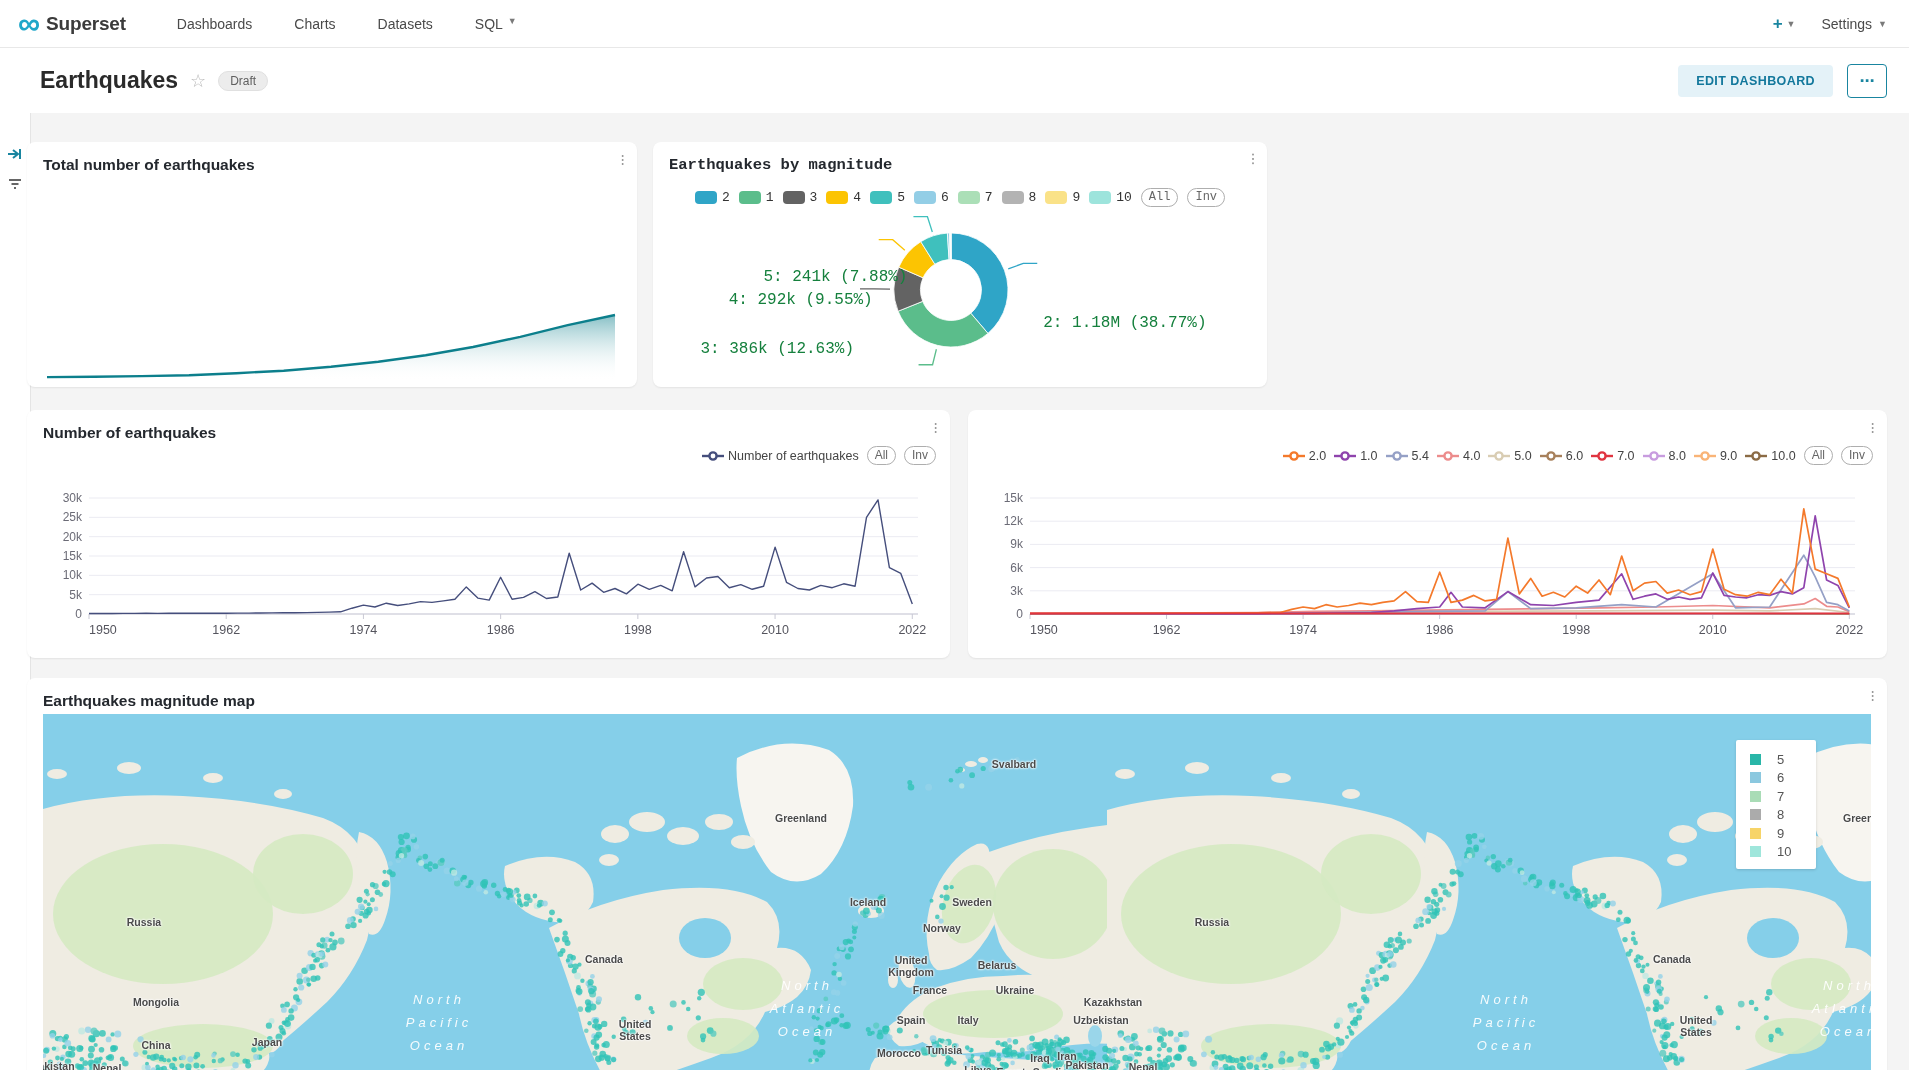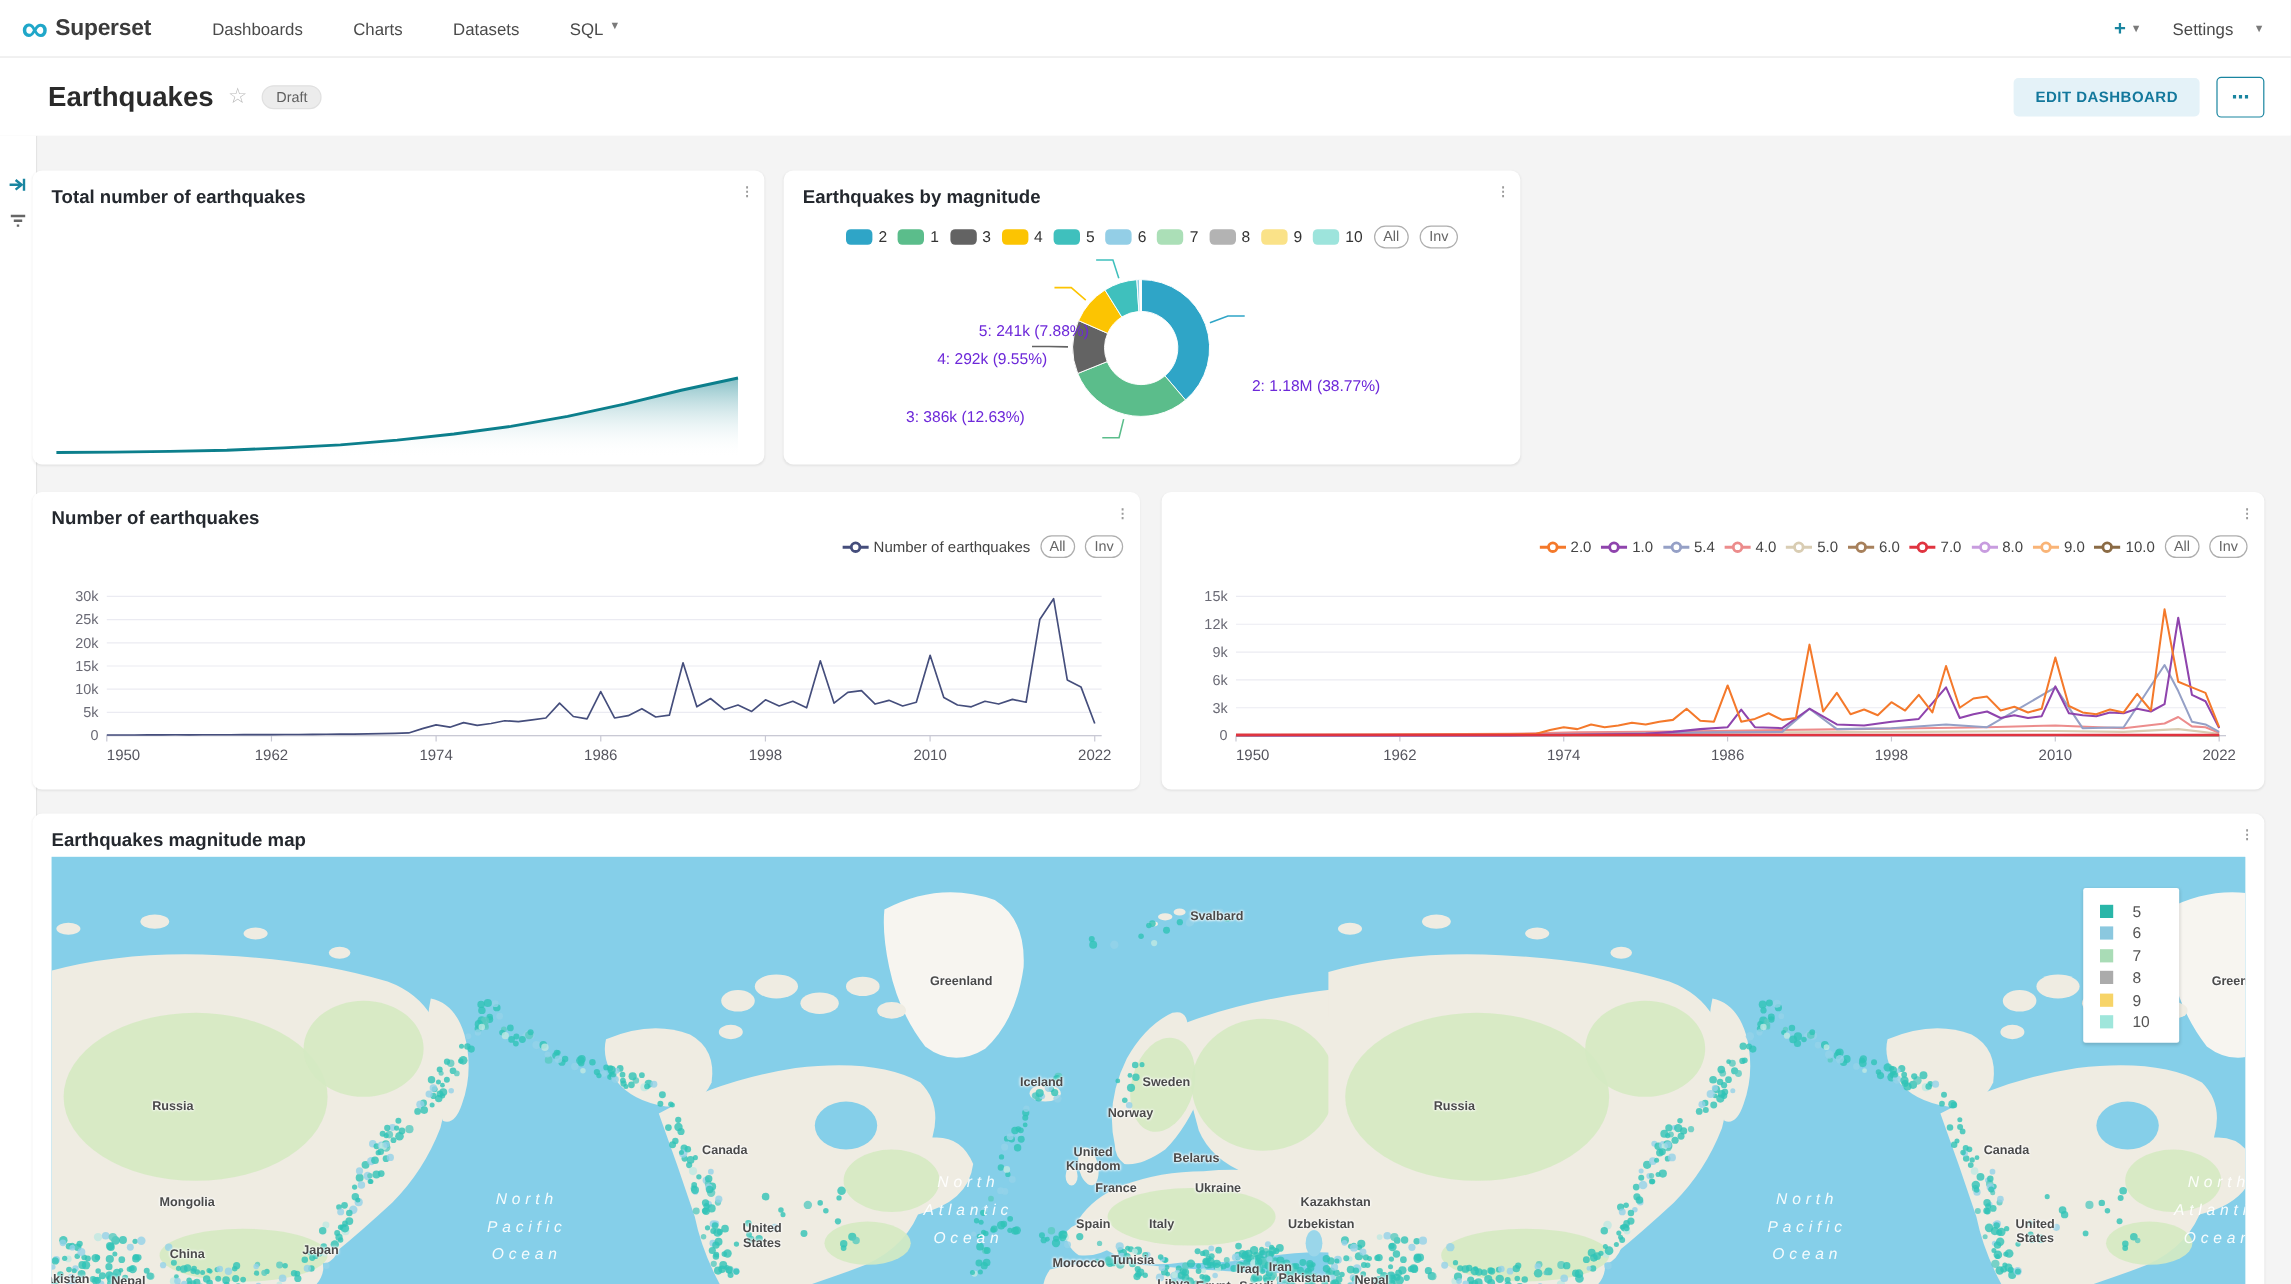--- a/index.html
+++ b/index.html
@@ -9,21 +9,21 @@
   .nav{position:absolute;left:0;top:0;width:1909px;height:47px;background:#fff;
        border-bottom:1px solid #E8E8E8;display:flex;align-items:center;z-index:30;}
   .brand{display:flex;align-items:center;margin-left:18px;cursor:pointer;}
   .brand .infinity{font-size:31px;line-height:28px;font-weight:bold;color:#20A7C9;margin-right:6px;}
   .brand .brand-text{font-size:19px;font-weight:bold;color:#3B3B3B;letter-spacing:-0.2px;}
   .nav-items{display:flex;margin-left:30px;gap:0;}
   .nav-item{font-size:14px;color:#4A4A4A;padding:0 21px;cursor:pointer;display:flex;align-items:flex-start;gap:5px;}
   .caret{font-size:9px;color:#7a7a7a;}
   .nav-right{margin-left:auto;display:flex;align-items:center;gap:26px;margin-right:22px;}
   .plus-btn{color:#1985A0;font-size:17px;font-weight:bold;display:flex;align-items:center;gap:4px;cursor:pointer;}
-  .settings{font-size:14px;color:#4A4A4A;display:flex;align-items:center;gap:17px;cursor:pointer;}
+  .settings{font-size:14px;color:#4A4A4A;display:flex;align-items:center;gap:6px;cursor:pointer;}
   
   .titlebar{position:absolute;left:0;top:48px;width:1909px;height:65px;background:#fff;display:flex;align-items:center;z-index:20;}
   .dash-title{font-size:23px;font-weight:bold;color:#2A2A2A;margin-left:40px;}
   .fav-star{font-size:18px;color:#B9B9B9;margin-left:12px;cursor:pointer;}
   .draft-pill{margin-left:12px;font-size:12px;color:#5f5f5f;background:#ECECEC;border:1px solid #E0E0E0;
               border-radius:11px;padding:2px 11px;}
   .title-right{margin-left:auto;margin-right:22px;display:flex;align-items:center;gap:14px;}
   .edit-btn{background:#E4F2F8;color:#13789C;font-size:12.5px;font-weight:bold;letter-spacing:.4px;
             border:none;border-radius:4px;padding:9px 18px;cursor:pointer;}
   .more-btn{width:38px;height:32px;border:1px solid #1985A0;border-radius:4px;background:#fff;color:#1985A0;
@@ -37,21 +37,21 @@
   .kebab{position:absolute;right:12px;top:12px;color:#9A9A9A;font-size:15px;letter-spacing:0;cursor:pointer;line-height:14px;}
   
   .big-number{font-size:67px;color:#111;margin-top:28px;margin-left:4px;letter-spacing:-1px;}
   .spark-wrap{position:absolute;left:16px;right:16px;bottom:2px;height:78px;}
   
   .pie-legend{display:flex;align-items:center;justify-content:center;gap:9px;margin-top:14px;flex-wrap:nowrap;}
   .pl-item{display:flex;align-items:center;gap:5px;font-size:13px;color:#333;cursor:pointer;}
   .pl-swatch{width:22px;height:13px;border-radius:4px;display:inline-block;}
   .pill{font-size:12px;color:#666;border:1px solid #AEAEAE;border-radius:10px;padding:0 7px;line-height:17px;cursor:pointer;background:#fff;}
   .donut-area{position:absolute;left:0;top:60px;width:614px;height:185px;}
-  .callout{position:absolute;font-size:13px;color:#6d28d9;white-space:nowrap;}
+  .callout{position:absolute;font-size:16px;color:#15803d;white-space:nowrap;}
   
   .lc-legend{position:absolute;right:14px;top:36px;display:flex;align-items:center;gap:8px;font-size:12.5px;color:#444;}
   .lc-item{display:flex;align-items:center;gap:4px;cursor:pointer;}
   .plot-wrap{position:absolute;left:10px;bottom:6px;}
   
   .map-box{position:absolute;left:16px;right:16px;top:36px;bottom:0;overflow:hidden;background:#85CFE9;}
   .map-label{position:absolute;font-size:10.5px;font-weight:bold;color:#4A4A4A;transform:translate(-50%,-50%);
              text-align:center;line-height:12px;white-space:pre;text-shadow:0 0 2px #fff,0 0 2px #fff,0 0 3px #fff;}
   .ocean-label{position:absolute;font-style:italic;font-size:13px;letter-spacing:4px;color:rgba(255,255,255,.92);
                transform:translate(-50%,-50%);text-align:center;line-height:23px;white-space:pre;}
@@ -132,21 +132,21 @@
             <linearGradient id="sparkg" x1="0" y1="0" x2="0" y2="1">
               <stop offset="0%" stop-color="#0C7F8C" stop-opacity="0.5"></stop>
               <stop offset="100%" stop-color="#ffffff" stop-opacity="0"></stop>
             </linearGradient>
           </defs>
           <path d="M4,74 L4.0,70.1 L51.3,69.8 L98.7,69.1 L146.0,68.2 L193.3,66.2 L240.7,63.7 L288.0,59.8 L335.3,54.7 L382.7,48.3 L430.0,40.0 L477.3,29.8 L524.7,18.2 L572.0,8.0 L572,74 Z" fill="url(#sparkg)"></path>
           <path d="M4.0,70.1 L51.3,69.8 L98.7,69.1 L146.0,68.2 L193.3,66.2 L240.7,63.7 L288.0,59.8 L335.3,54.7 L382.7,48.3 L430.0,40.0 L477.3,29.8 L524.7,18.2 L572.0,8.0 " fill="none" stroke="#0C7F8C" stroke-width="2.4"></path>
         </svg></div>
   </div>
 
-  <div class="card" id="card-pie" style="left:653px;top:29px;width:614px;height:245px;">
+  <div class="card" id="card-pie" style="left:653px;top:29px;width:614px;height:245px;font-family:Liberation Mono, monospace;">
     <div class="card-title">Earthquakes by magnitude</div>
     <div class="kebab">⁝</div>
     <div class="pie-legend" id="pie-legend">
         <div class="pl-item">
           <div class="pl-swatch" style="background: rgb(47, 165, 199);"></div>
           <div>2</div>
         </div>
         <div class="pl-item">
           <div class="pl-swatch" style="background: rgb(91, 189, 139);"></div>
           <div>1</div>

